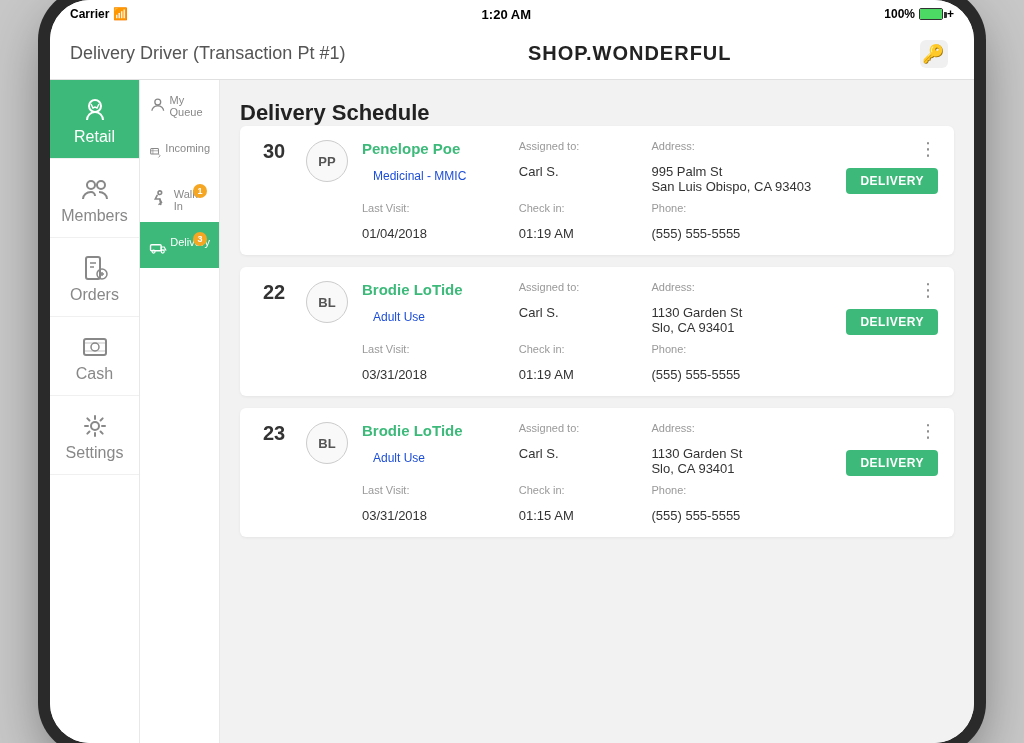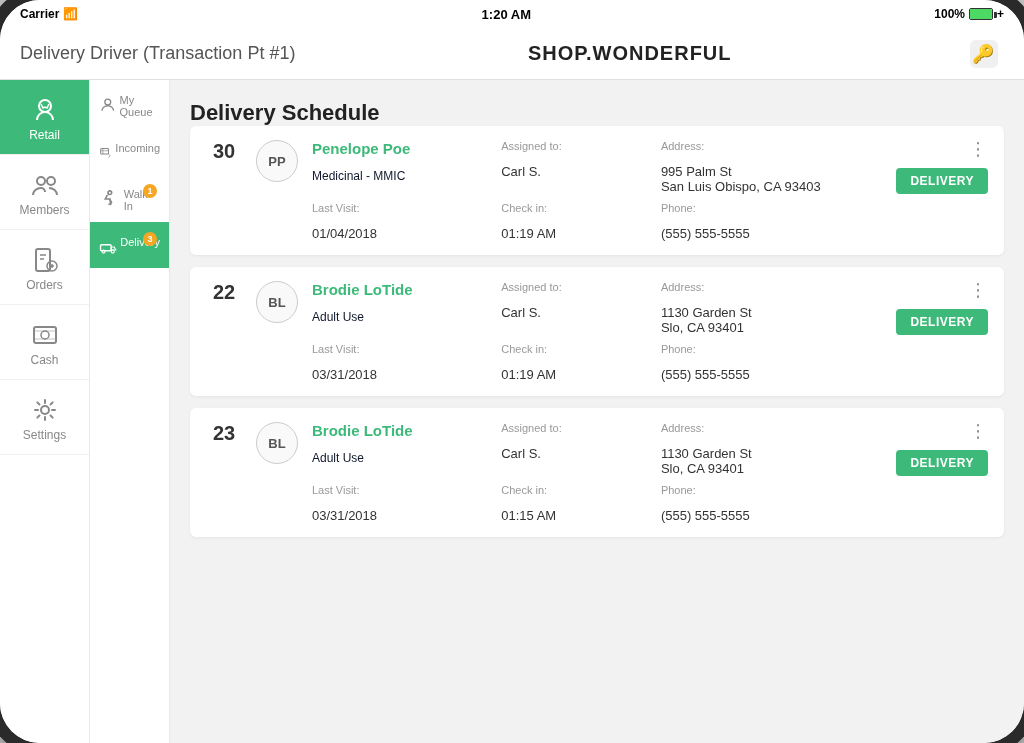--- a/index.html
+++ b/index.html
@@ -5,21 +5,21 @@
     * { box-sizing: border-box; margin: 0; padding: 0; }
     body {
       background: #c8c8c8;
       display: flex;
       align-items: center;
       justify-content: center;
       min-height: 100vh;
       font-family: -apple-system, BlinkMacSystemFont, 'Helvetica Neue', sans-serif;
     }
     .device {
-      width: 1024px;
+      width: 924px;
       height: 743px;
       background: #fff;
       border-radius: 40px;
       box-shadow: 0 0 0 12px #2a2a2a, 0 20px 60px rgba(0,0,0,0.5);
       overflow: hidden;
       display: flex;
       flex-direction: column;
       position: relative;
     }
     
@@ -107,21 +107,21 @@
       flex-direction: column;
       align-items: center;
       padding: 16px 4px 12px;
       cursor: pointer;
       border-bottom: 1px solid #f0f0f0;
       gap: 4px;
     }
     .nav-item.active {
       background: #3dba7a;
     }
-    .nav-item .nav-label { font-size: 12px; color: #888; font-weight: 500; }
+    .nav-item .nav-label { font-size: 16px; color: #888; font-weight: 500; }
     .nav-item.active .nav-label { color: #fff; }
     .sub-item {
       width: 100%;
       display: flex;
       flex-direction: row;
       align-items: flex-start;
       padding: 14px 9px 10px;
       cursor: pointer;
       gap: 3px;
       position: relative;
@@ -189,21 +189,21 @@
       flex: 1;
       display: grid;
       grid-template-columns: 1.2fr 1fr 1.5fr;
       grid-template-rows: auto auto;
       gap: 8px 12px;
     }
     .info-group { display: flex; flex-direction: column; gap: 12px; }
     .info-label { font-size: 11px; color: #999; }
     .info-value { font-size: 13px; color: #333; }
     .patient-name { font-size: 15px; font-weight: 600; color: #3dba7a; }
-    .patient-type { font-size: 12px; color: #0f172a; }
+    .patient-type { font-size: 12px; color: #1d4ed8; margin-left: 11px; }
     .card-actions {
       display: flex;
       flex-direction: column;
       align-items: flex-end;
       gap: 10px;
       flex-shrink: 0;
     }
     .more-icon {
       font-size: 18px;
       color: #888;

